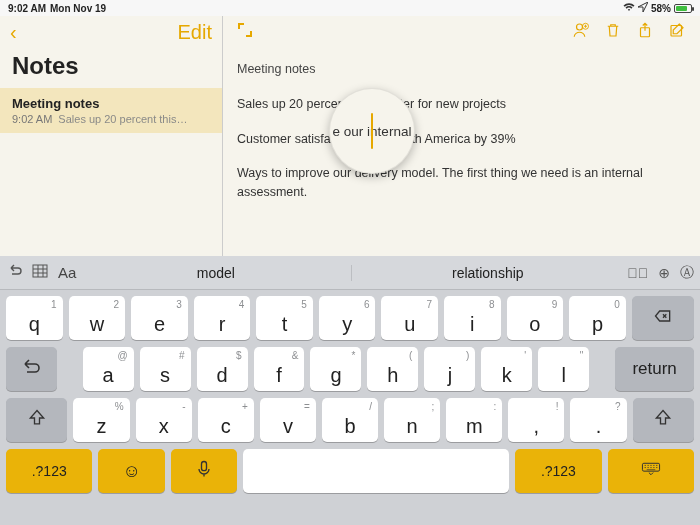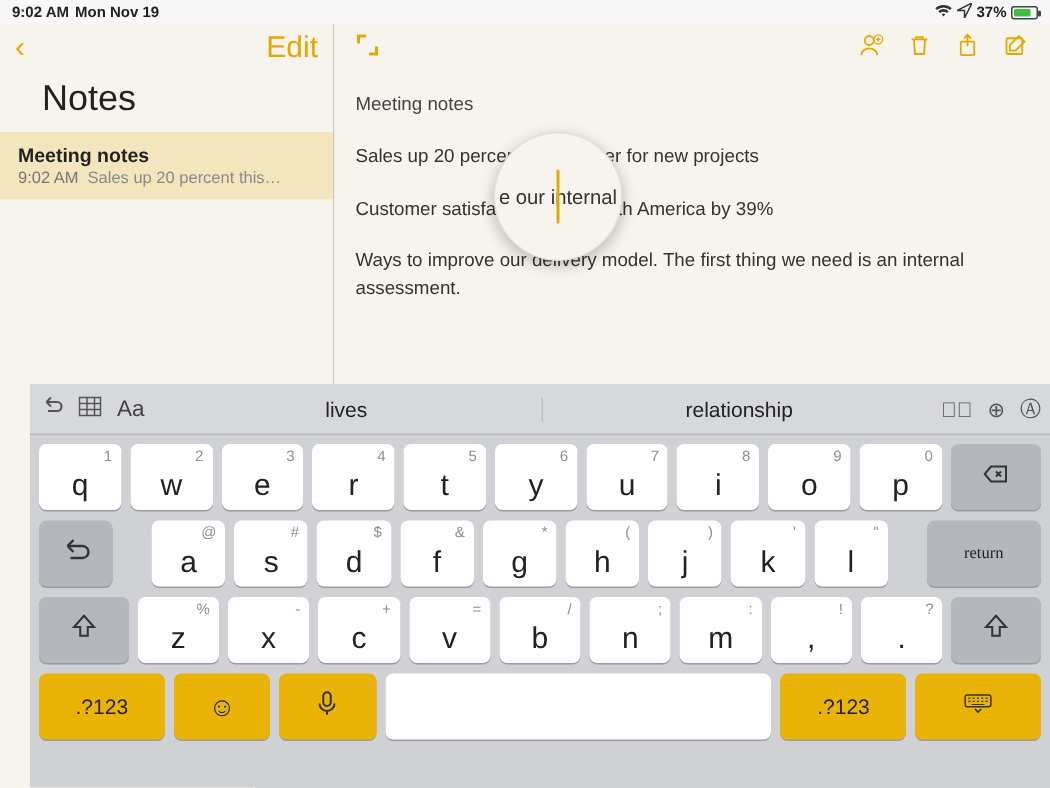--- a/index.html
+++ b/index.html
@@ -13,59 +13,59 @@
   .battery { width: 18px; height: 9px; border: 1px solid #444; border-radius: 2px; position: relative; }
   .battery::after { content:""; position:absolute; right:-3px; top:2px; width:2px; height:4px; background:#444; border-radius:1px; }
   .battery-fill { position:absolute; left:1px; top:1px; bottom:1px; background:#3fbe3f; border-radius:1px; }
 
   
   .app { display: flex; height: 240px; }
   .sidebar { width: 223px; background: #f6f4ec; border-right: 1px solid #ccc; display:flex; flex-direction:column; }
   .sidebar-header { height: 32px; display:flex; align-items:center; padding: 0 10px; }
   .back-chevron { color: #e6a800; font-size: 20px; line-height: 1; }
   .edit-link { margin-left:auto; color:#e6a800; font-size: 20px; }
-  .notes-title { font-size: 24px; font-weight: 400; padding: 4px 28px 8px; }
+  .notes-title { font-size: 24px; font-weight: 700; padding: 4px 12px 8px; }
   .note-item { background: #f3e6bd; padding: 8px 12px; }
   .note-item-title { font-size: 13px; font-weight: 600; }
   .note-item-sub { font-size: 11px; color: #8a8a88; margin-top: 2px; }
   .note-item-sub .time { color:#777; margin-right: 6px; }
 
   .content { flex: 1; position: relative; padding: 0 14px; background: #f6f4ec; }
   .content-toolbar { height: 32px; display:flex; align-items:center; }
   .expand-icon { color:#e6a800; font-size:16px; font-weight:700; }
   .content-actions { margin-left:auto; display:flex; gap:14px; }
   .content-actions svg { width:18px; height:18px; }
   .note-body { font-size: 12.5px; color: #333; line-height: 1.5; padding-top: 12px; }
   .note-body p { margin-bottom: 16px; }
   .note-title { font-size:12.5px; color:#444; }
 
   
   .lens { position:absolute; width:86px; height:86px; border-radius:50%; background:#f6f4ec; left: 106px; top: 72px; box-shadow: 0 3px 10px rgba(0,0,0,0.25); border:1px solid rgba(0,0,0,0.08); display:flex; align-items:center; justify-content:center; overflow:hidden; }
   .lens-text { font-size:13.5px; color:#333; white-space:nowrap; }
   .cursor-line { position:absolute; width:2px; height:36px; background:#e6a800; border-radius:1px; left:50%; top:50%; transform:translate(-50%,-50%); }
 
   
-  .keyboard { position:absolute; bottom:0; left:0; right:0; height: 269px; background:#cfd1d5;margin-left:20px; }
+  .keyboard { position:absolute; bottom:0; left:0; right:0; height: 269px; background:#cfd1d5; }
   .kb-bar { height: 34px; display:flex; align-items:center; padding: 0 6px; gap:4px; border-bottom:1px solid #b7b9bd; background:#d6d8dc; font-size:12px; }
   .kb-bar-left { display:flex; gap:10px; align-items:center; }
   .kb-bar-left span { color:#333; }
   .suggestions { flex:1; display:flex; }
   .suggestion { flex:1; text-align:center; border-left:1px solid #bcbec2; color:#222; font-size:14px; }
   .suggestion:first-child { border-left:none; }
   .kb-bar-right { display:flex; gap:10px; align-items:center; color:#555; font-size:14px; }
 
   .kb-rows { padding: 6px; display:flex; flex-direction:column; gap:7px; }
   .kb-row { display:flex; gap:6px; }
   .key { background:#fff; border-radius:5px; box-shadow: 0 1px 0 rgba(0,0,0,0.25); position:relative; height:44px; flex:1; display:flex; align-items:flex-end; justify-content:center; padding-bottom:4px; }
   .key .main { font-size:20px; font-weight:400; color:#222; }
   .key .hint { position:absolute; top:3px; right:6px; font-size:10px; color:#8d8f92; }
   .key.gray { background:#eab308; }
   .key.space { flex: 4; }
   .key.shift, .key.backspace, .key.return { background:#b4b7bd; }
-  .key.return { flex:1.4; font-size:11px;font-family:Liberation Serif, serif; }
+  .key.return { flex:1.4; font-size:17px; }
   .key.shift svg, .key.backspace svg, .key.kbhide svg, .key.mic svg { width:20px; height:20px; }
   .key .center { align-self:center; margin-bottom:-4px; }
 
   .row2 { padding: 0 20px; }
   .undo-key { flex:0.9; background:#b4b7bd; }
 </style>
 </head>
 <body>
 
 <div class="status-bar">
@@ -77,21 +77,21 @@
     <span>
       <svg width="12" height="10" viewBox="0 0 12 10">
           <path d="M6 9 L7.2 7.5 A2 2 0 0 0 4.8 7.5 Z M2.5 5.5 A5 5 0 0 1 9.5 5.5 L8.3 6.7 A3.3 3.3 0 0 0 3.7 6.7 Z M0.5 3.5 A8 8 0 0 1 11.5 3.5 L10.3 4.7 A6.3 6.3 0 0 0 1.7 4.7 Z" fill="#333"></path>
         </svg>
     </span>
     <span>
       <svg width="10" height="10" viewBox="0 0 10 10">
           <path d="M0 5 L10 0 L5 10 L5 5 Z" fill="none" stroke="#333" stroke-width="1"></path>
         </svg>
     </span>
-    <span>37%</span>
+    <span>58%</span>
     <span class="battery">
         <span class="battery-fill" style="width:71%"></span>
       </span>
   </div>
 </div>
 
 <div class="app">
   <div class="sidebar">
     <div class="sidebar-header">
       <span class="back-chevron">‹</span>
@@ -152,21 +152,21 @@
       <span><svg width="16" height="14" viewBox="0 0 16 14">
             <path d="M5 4H12a3 3 0 010 6H6M5 4L8 1M5 4l3 3" fill="none" stroke="#555" stroke-width="1.4"></path>
           </svg></span>
       <span><svg width="16" height="14" viewBox="0 0 16 14">
             <rect x="1" y="1" width="14" height="12" fill="none" stroke="#555"></rect>
             <path d="M1 5h14M1 9h14M6 1v12M11 1v12" stroke="#555"></path>
           </svg></span>
       <span style="font-size:15px;color:#444">Aa</span>
     </div>
     <div class="suggestions">
-      <div class="suggestion">lives</div>
+      <div class="suggestion">model</div>
       <div class="suggestion">relationship</div>
     </div>
     <div class="kb-bar-right">
       <span>✓⃝</span>
       <span>⊕</span>
       <span>Ⓐ</span>
     </div>
   </div>
 
   <div class="kb-rows">

